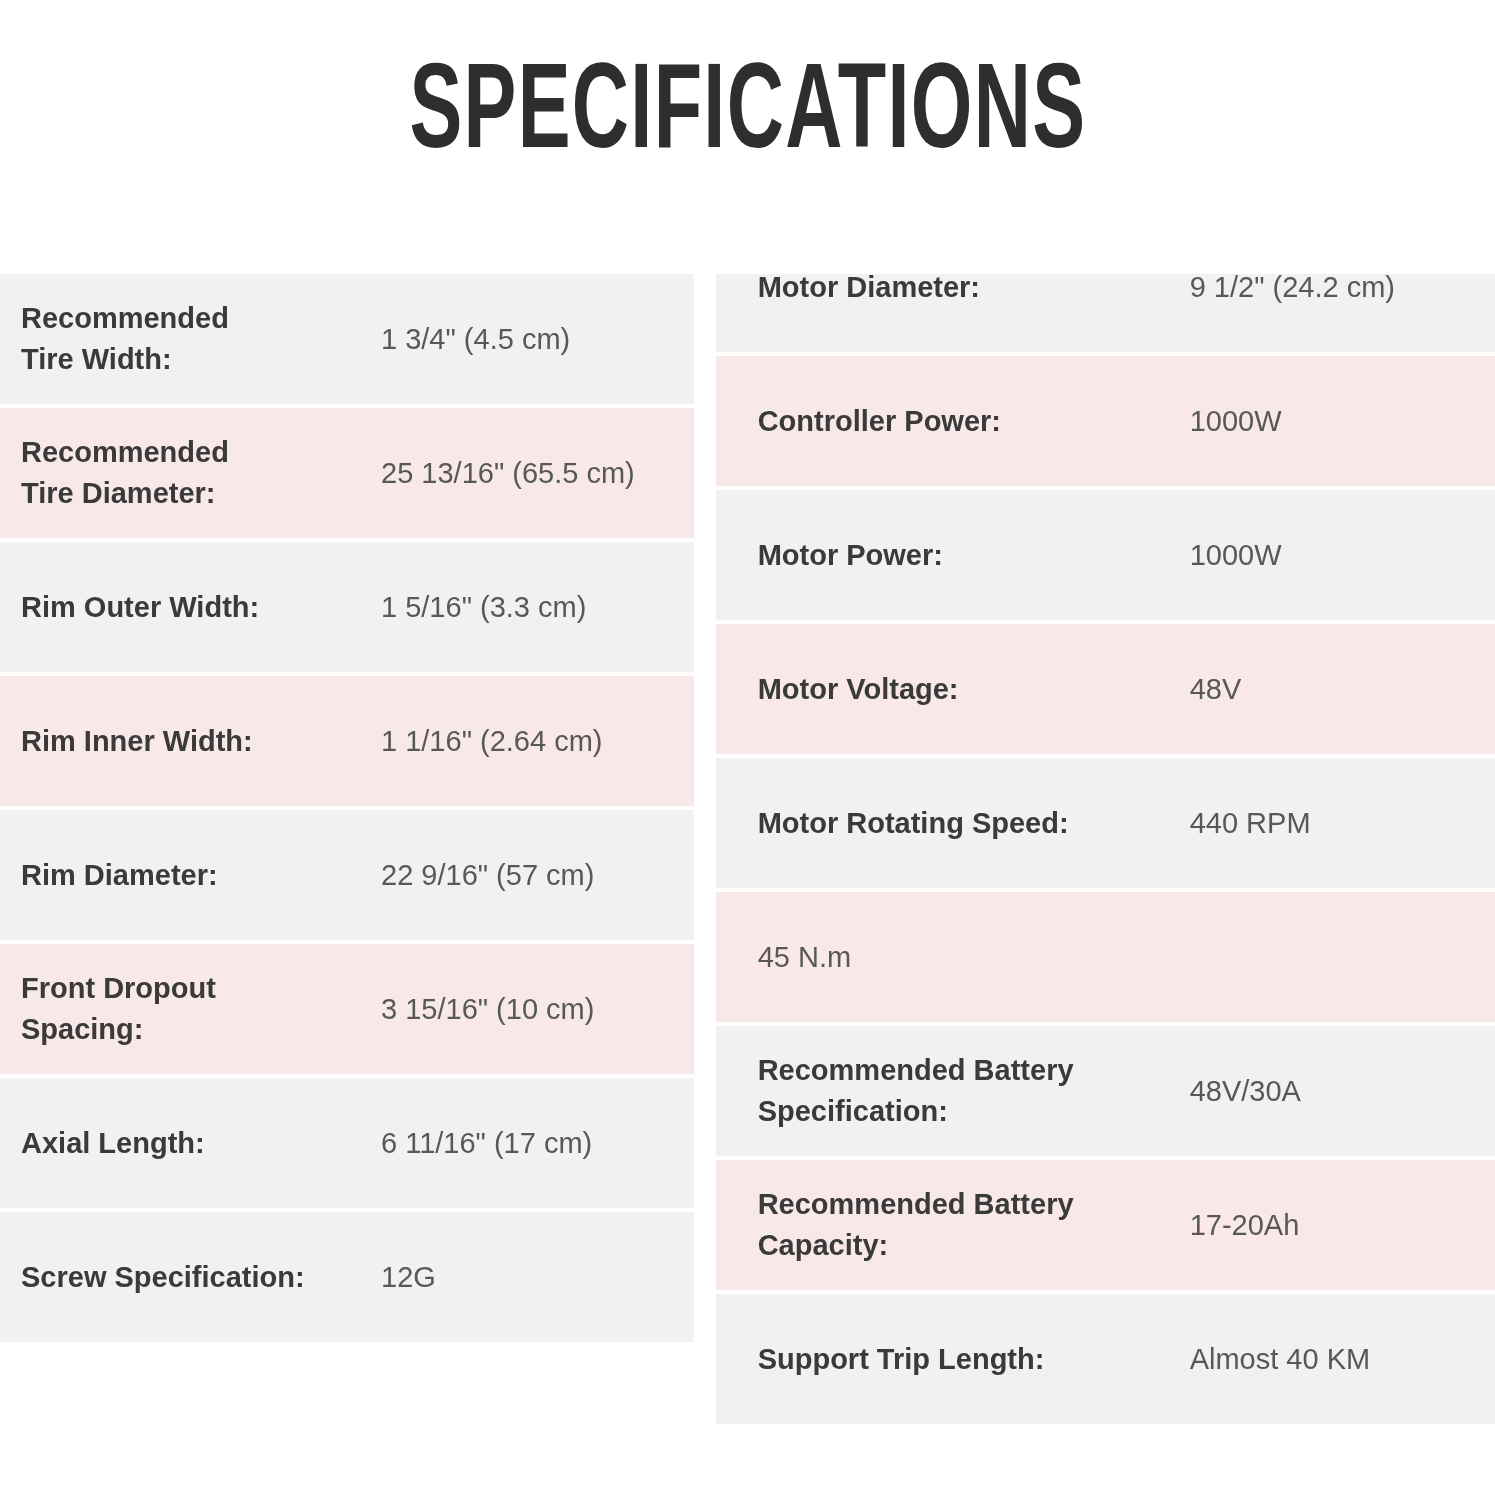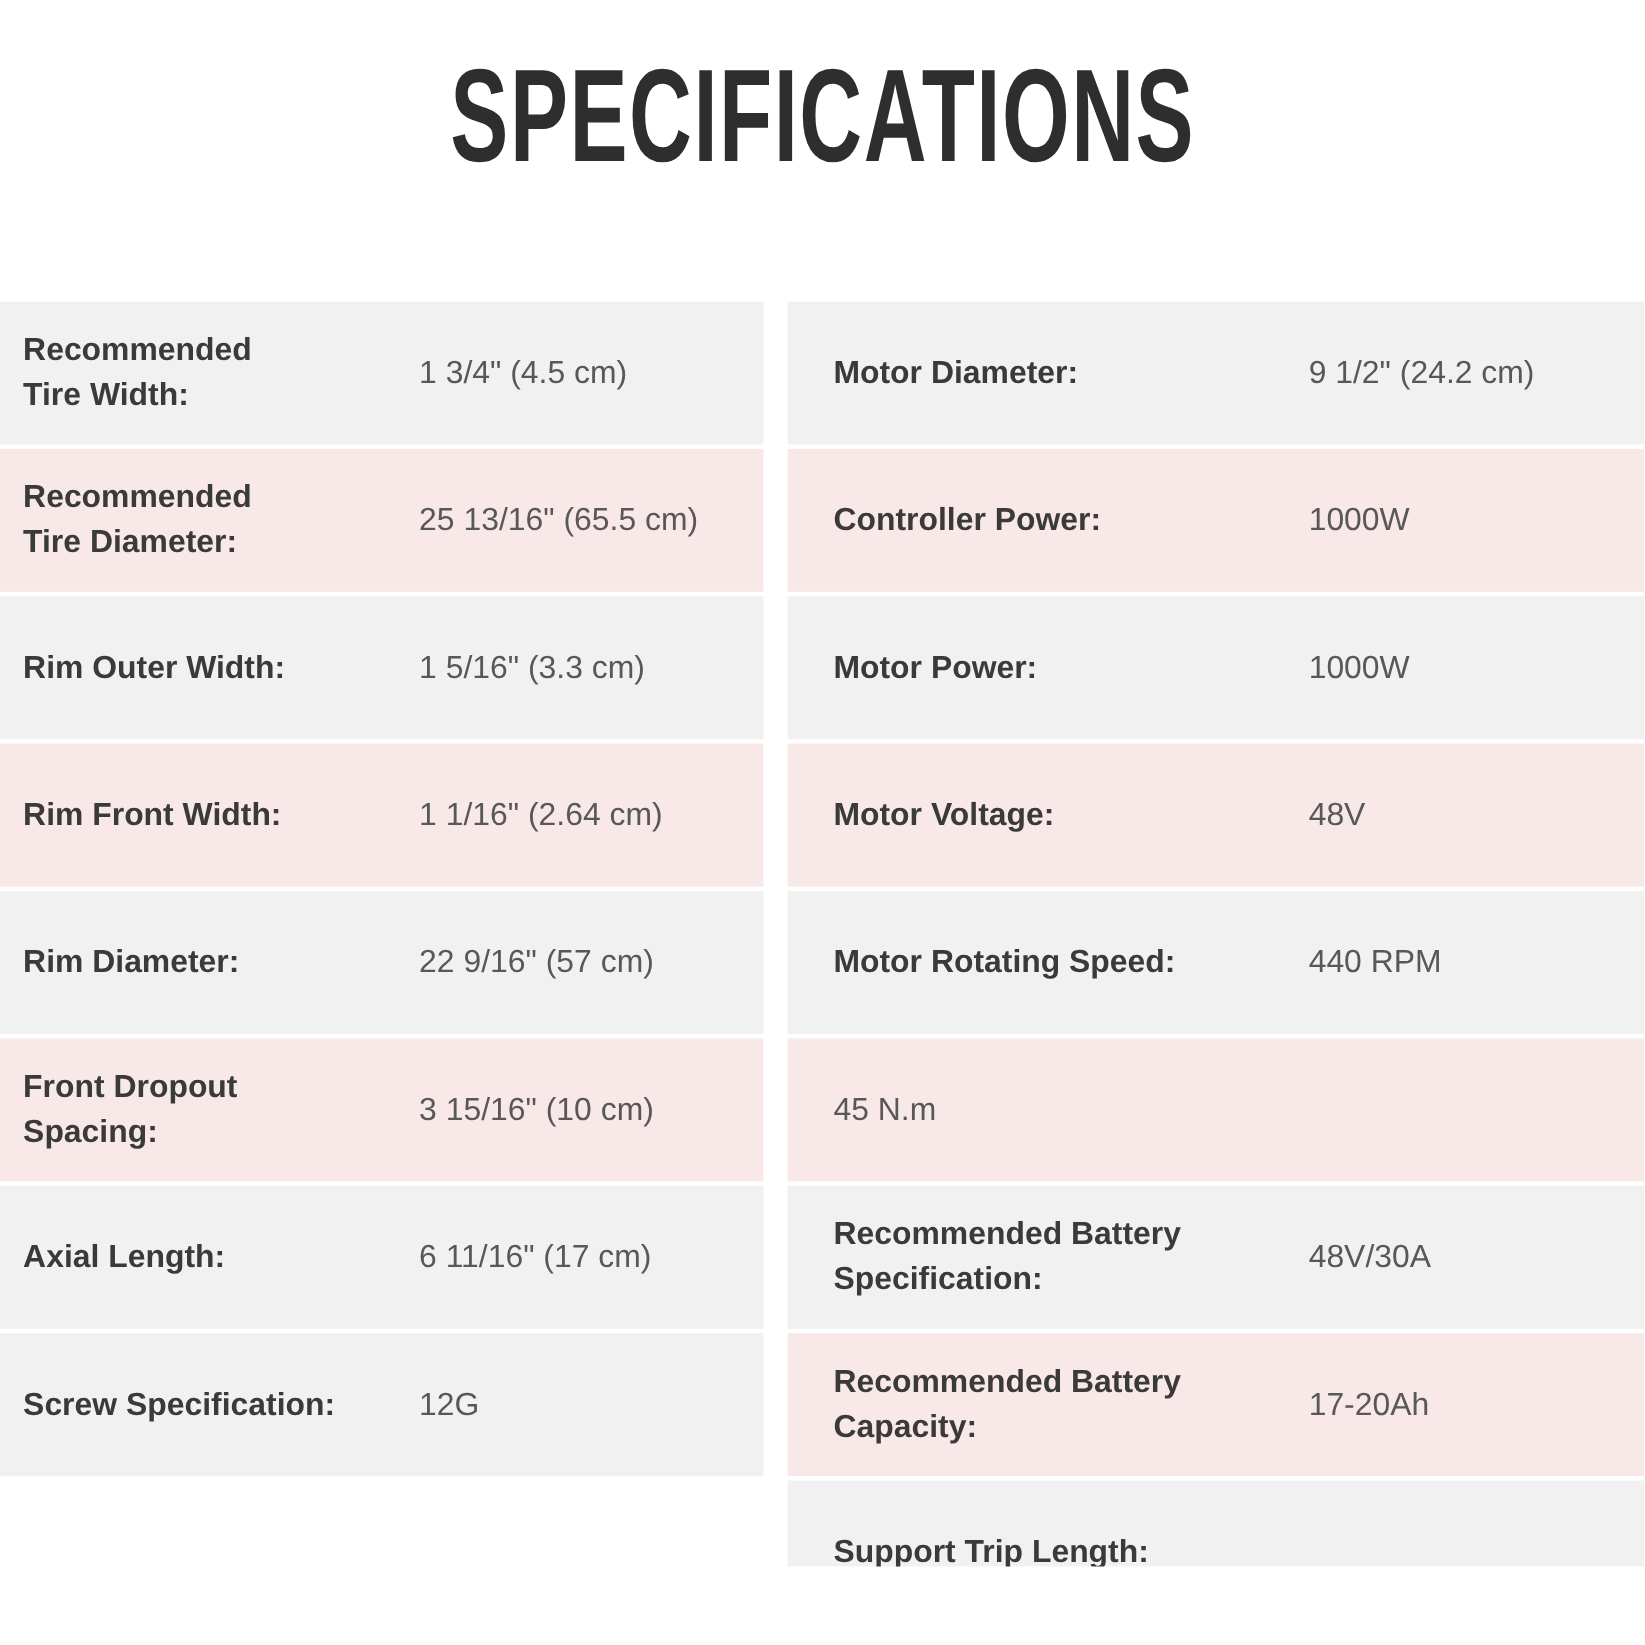--- a/index.html
+++ b/index.html
@@ -46,21 +46,21 @@
     overflow: hidden;
     display: flex;
     gap: 22px;
   }
   .col {
     display: flex;
     flex-direction: column;
     gap: 4px;
   }
   .col-left  { width: 737px; }
-  .col-right { width: 828px; }
+  .col-right { width: 828px; justify-content: flex-end; }
   .row {
     flex: 0 0 130px;
     height: 130px;
     display: flex;
     align-items: center;
     box-sizing: border-box;
   }
   .row.gray { background: var(--row-gray, #f2f1f1); }
   .row.pink { background: var(--row-pink, #f8e8e8); }
   .col-left  .row { padding-left: 21px; }
@@ -101,21 +101,21 @@
         <div class="row pink">
           <div class="label">Recommended
 Tire Diameter:</div>
           <div class="value">25 13/16" (65.5 cm)</div>
         </div>
         <div class="row gray">
           <div class="label">Rim Outer Width:</div>
           <div class="value">1 5/16" (3.3 cm)</div>
         </div>
         <div class="row pink">
-          <div class="label">Rim Front Width:</div>
+          <div class="label">Rim Inner Width:</div>
           <div class="value">1 1/16" (2.64 cm)</div>
         </div>
         <div class="row gray">
           <div class="label">Rim Diameter:</div>
           <div class="value">22 9/16" (57 cm)</div>
         </div>
         <div class="row pink">
           <div class="label">Front Dropout
 Spacing:</div>
           <div class="value">3 15/16" (10 cm)</div>
@@ -158,16 +158,17 @@
 Specification:</div>
           <div class="value">48V/30A</div>
         </div>
         <div class="row pink">
           <div class="label">Recommended Battery
 Capacity:</div>
           <div class="value">17-20Ah</div>
         </div>
         <div class="row gray">
           <div class="label">Support Trip Length:</div>
+          <div class="value">Almost 40 KM</div>
         </div>
       </div>
   </div>
 </div>
 
 </body></html>

